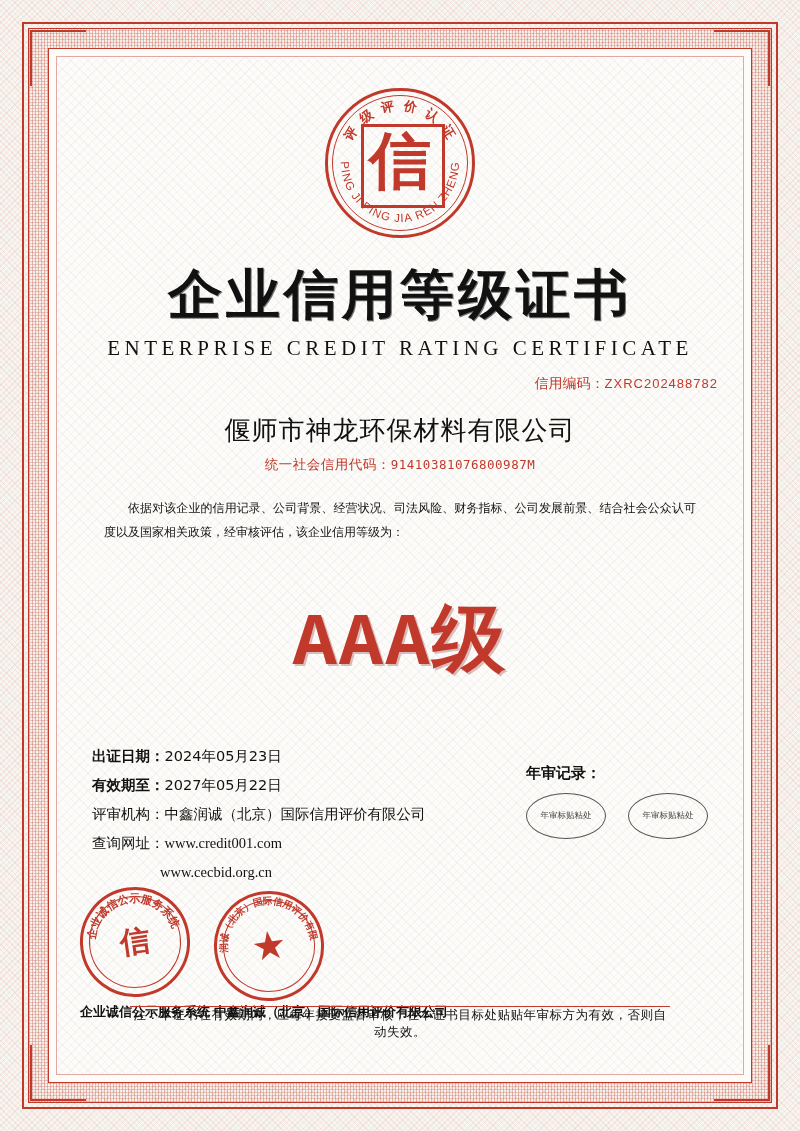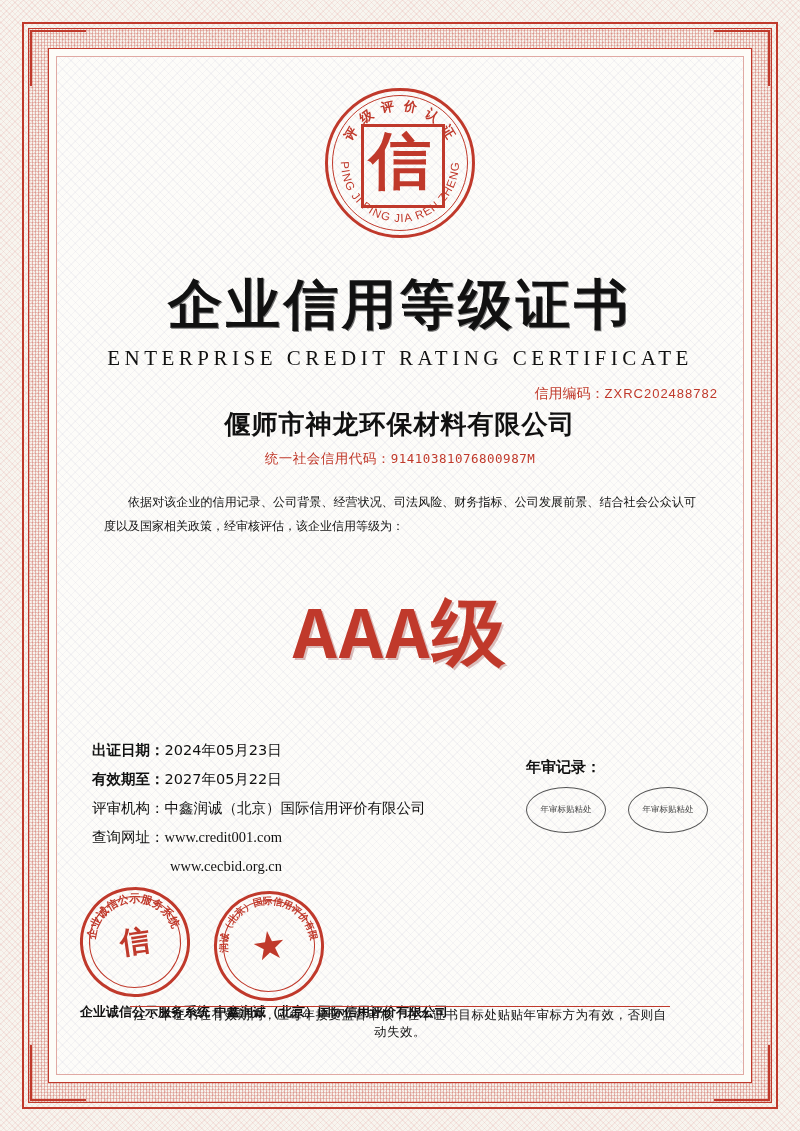--- a/index.html
+++ b/index.html
@@ -77,41 +77,41 @@
     position:absolute;left:0;right:0;top:34px;
     font-size:62px;line-height:78px;color:#c0392b;font-weight:bold;
     font-family:"DejaVu Sans", sans-serif;
   }
   .emblem svg{position:absolute;inset:0;}
   .emblem text{fill:#c0392b;font-size:11.5px;font-family:"Liberation Sans",sans-serif;letter-spacing:1px;}
   .emblem .topcn{fill:#c0392b;font-size:13px;font-family:"DejaVu Sans",sans-serif;font-weight:bold;letter-spacing:2px;}
 
   
   .title-cn{
-    margin-top:31px;
+    margin-top:21px;
     font-size:54px;font-weight:bold;color:#111;
     letter-spacing:4px;
     font-family:"DejaVu Sans","Liberation Sans",sans-serif;
     text-shadow:1px 1px 0 #777;
   }
   .title-en{
     margin-top:4px;
     font-size:21px;letter-spacing:4.5px;color:#111;
     font-family:"Liberation Serif", serif;
   }
   .code-line{
     margin-top:14px;margin-right:12px;
     text-align:right;color:#c0392b;font-size:14px;
     font-family:"Liberation Sans", sans-serif;
   }
   .code-line .code-val{letter-spacing:1px;font-family:Liberation Sans, sans-serif;font-size:13px;}
 
   .company{
-    margin-top:4px;
-    font-size:26px;font-weight:bold;color:#111;letter-spacing:1px;
+    margin-top:20px;
+    font-size:26px;font-weight:normal;color:#111;letter-spacing:1px;
     font-family:"DejaVu Sans","Liberation Sans",sans-serif;
   }
   .uscc{
     margin-top:8px;color:#c0392b;font-size:13.5px;letter-spacing:.5px;
     font-family:"Liberation Sans",sans-serif;
   }
   .uscc .num{font-family:"DejaVu Sans Mono",monospace;font-size:12.5px;}
 
   .body-text{
     margin:22px 34px 0 34px;
@@ -132,21 +132,21 @@
   
   .details{
     margin-top:52px;
     display:flex;justify-content:space-between;align-items:flex-start;
     text-align:left;
     padding:0 22px;
   }
   .details-left{font-size:14.5px;line-height:2.0;color:#111;font-family:"DejaVu Sans","Liberation Sans",sans-serif;}
   .details-left .lbl{font-weight:bold;}
   .details-left .url{font-family:"Liberation Serif",serif;font-size:14.5px;}
-  .details-left .url-indent{padding-left:68px;margin-left:10px;}
+  .details-left .url-indent{padding-left:68px;}
   .details-right{margin-top:22px;}
   .ann-title{font-size:15px;font-weight:bold;color:#111;font-family:"DejaVu Sans","Liberation Sans",sans-serif;margin-bottom:10px;}
   .stamp-row{display:flex;gap:22px;}
   .stamp-circle{
     width:78px;height:44px;border:1px solid #555;border-radius:50%;
     display:flex;align-items:center;justify-content:center;
     font-size:8.5px;color:#444;
     font-family:"DejaVu Sans","Liberation Sans",sans-serif;
   }
 

